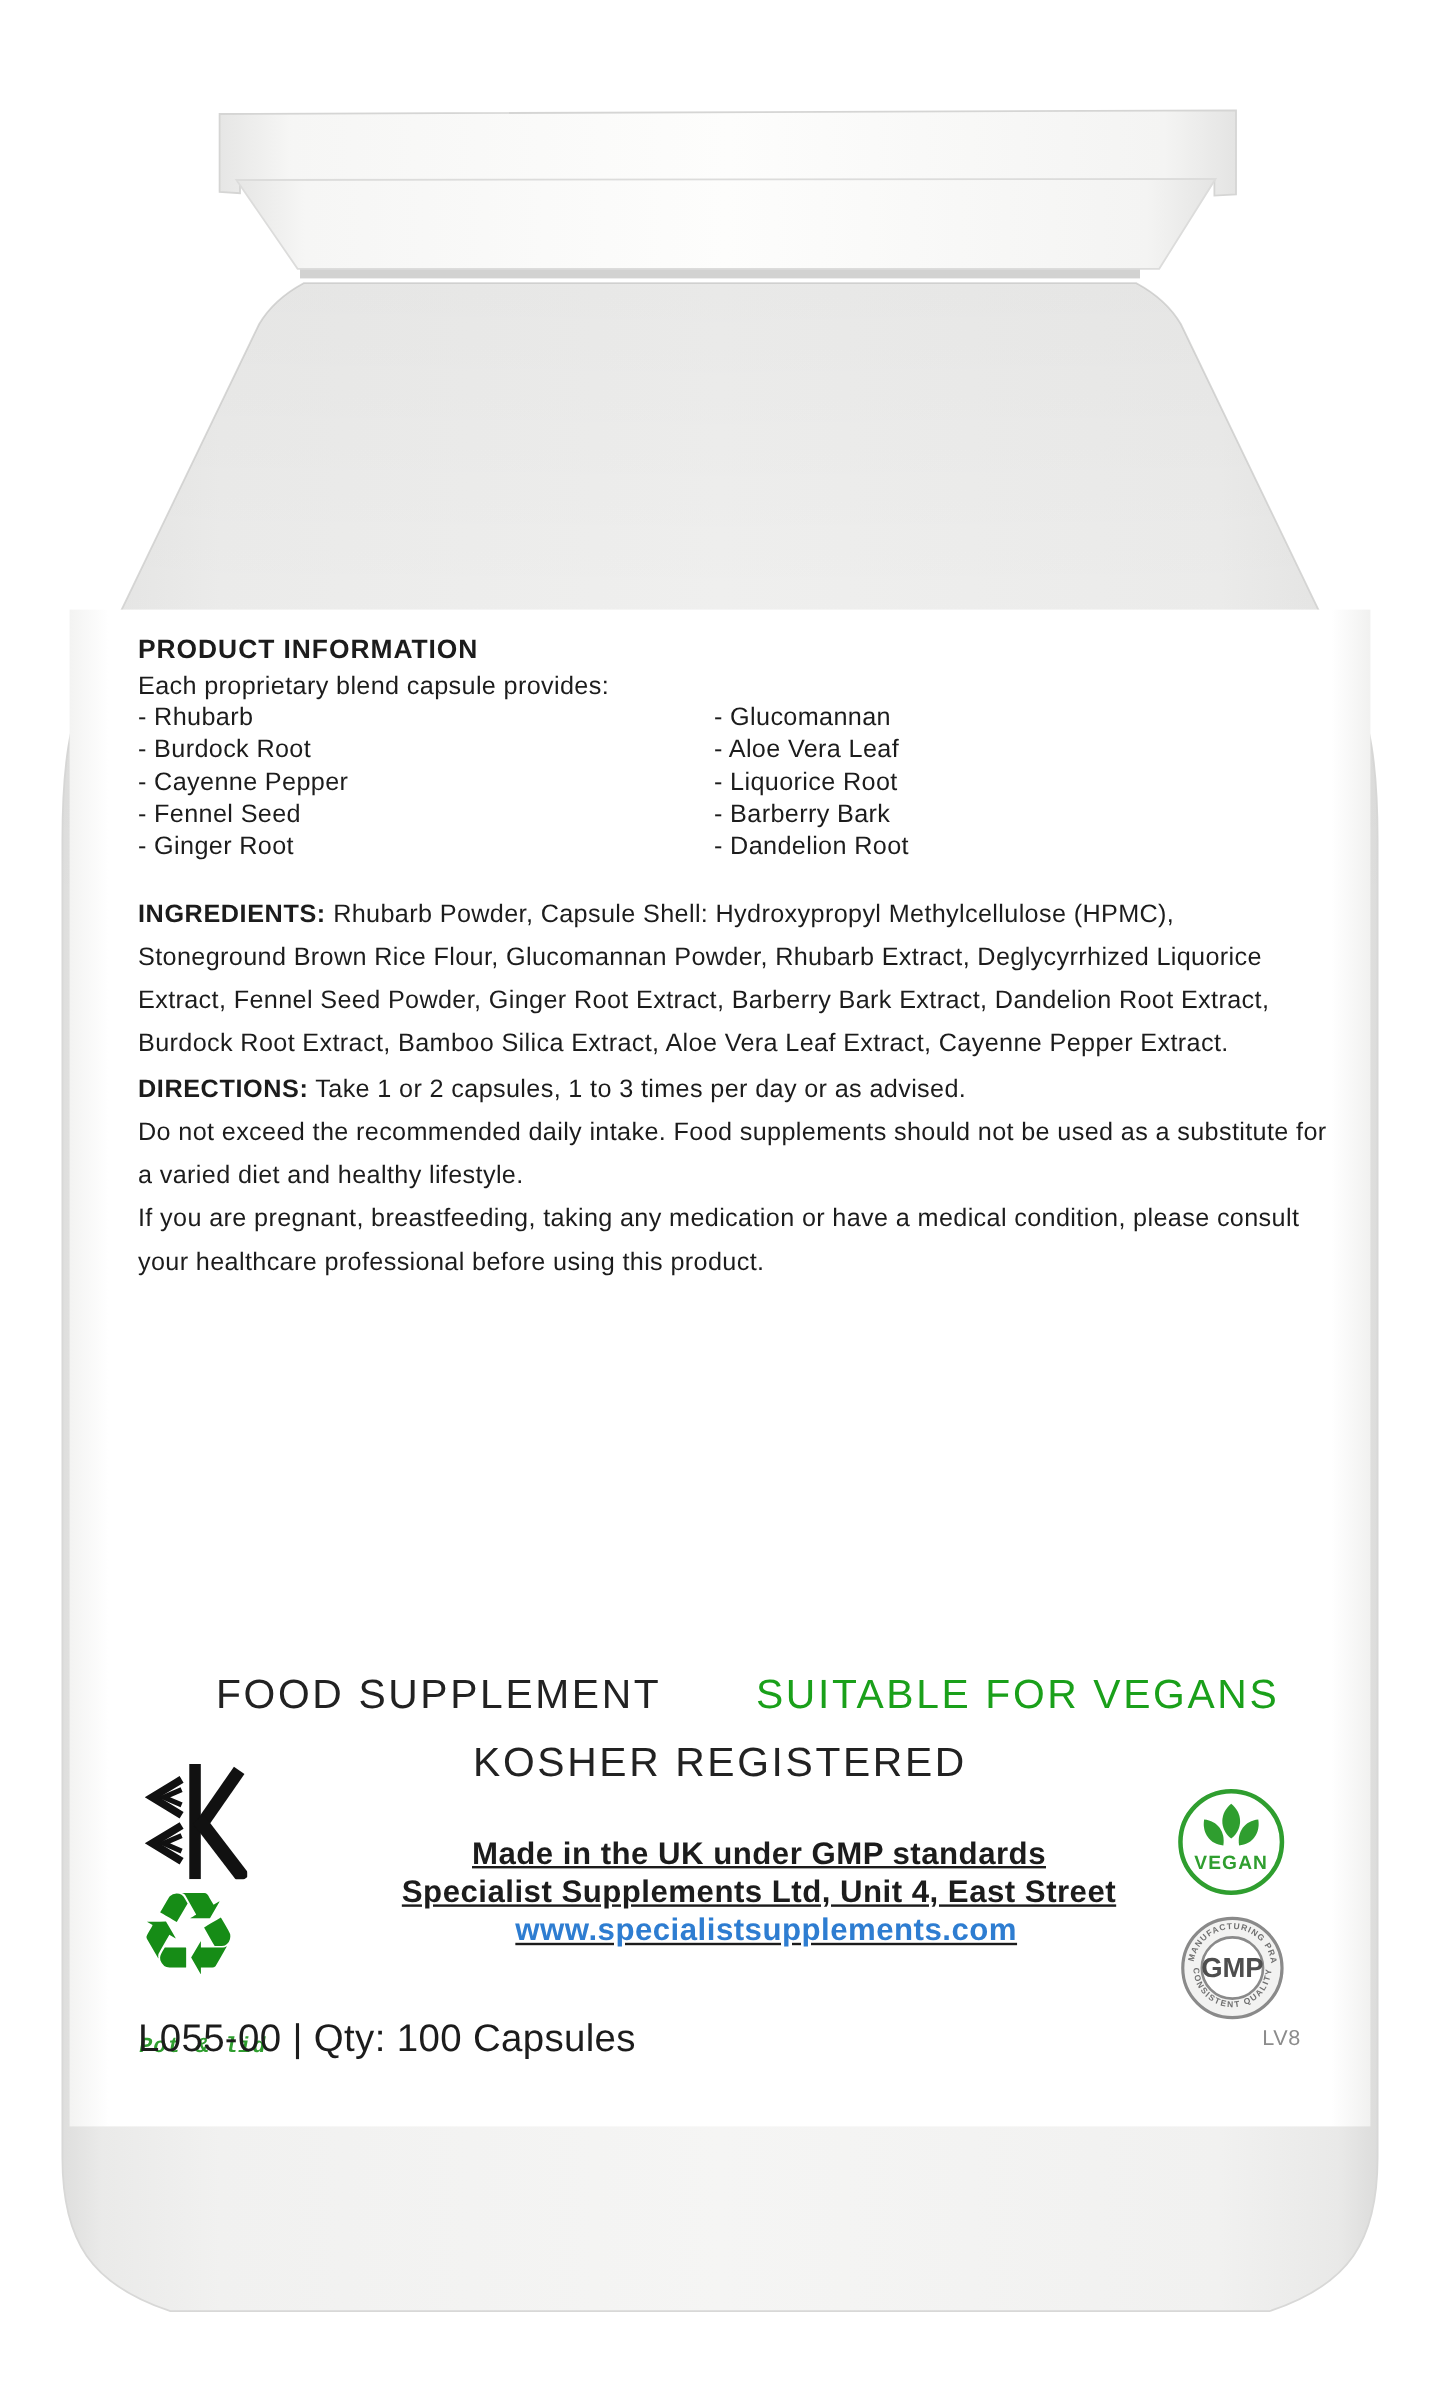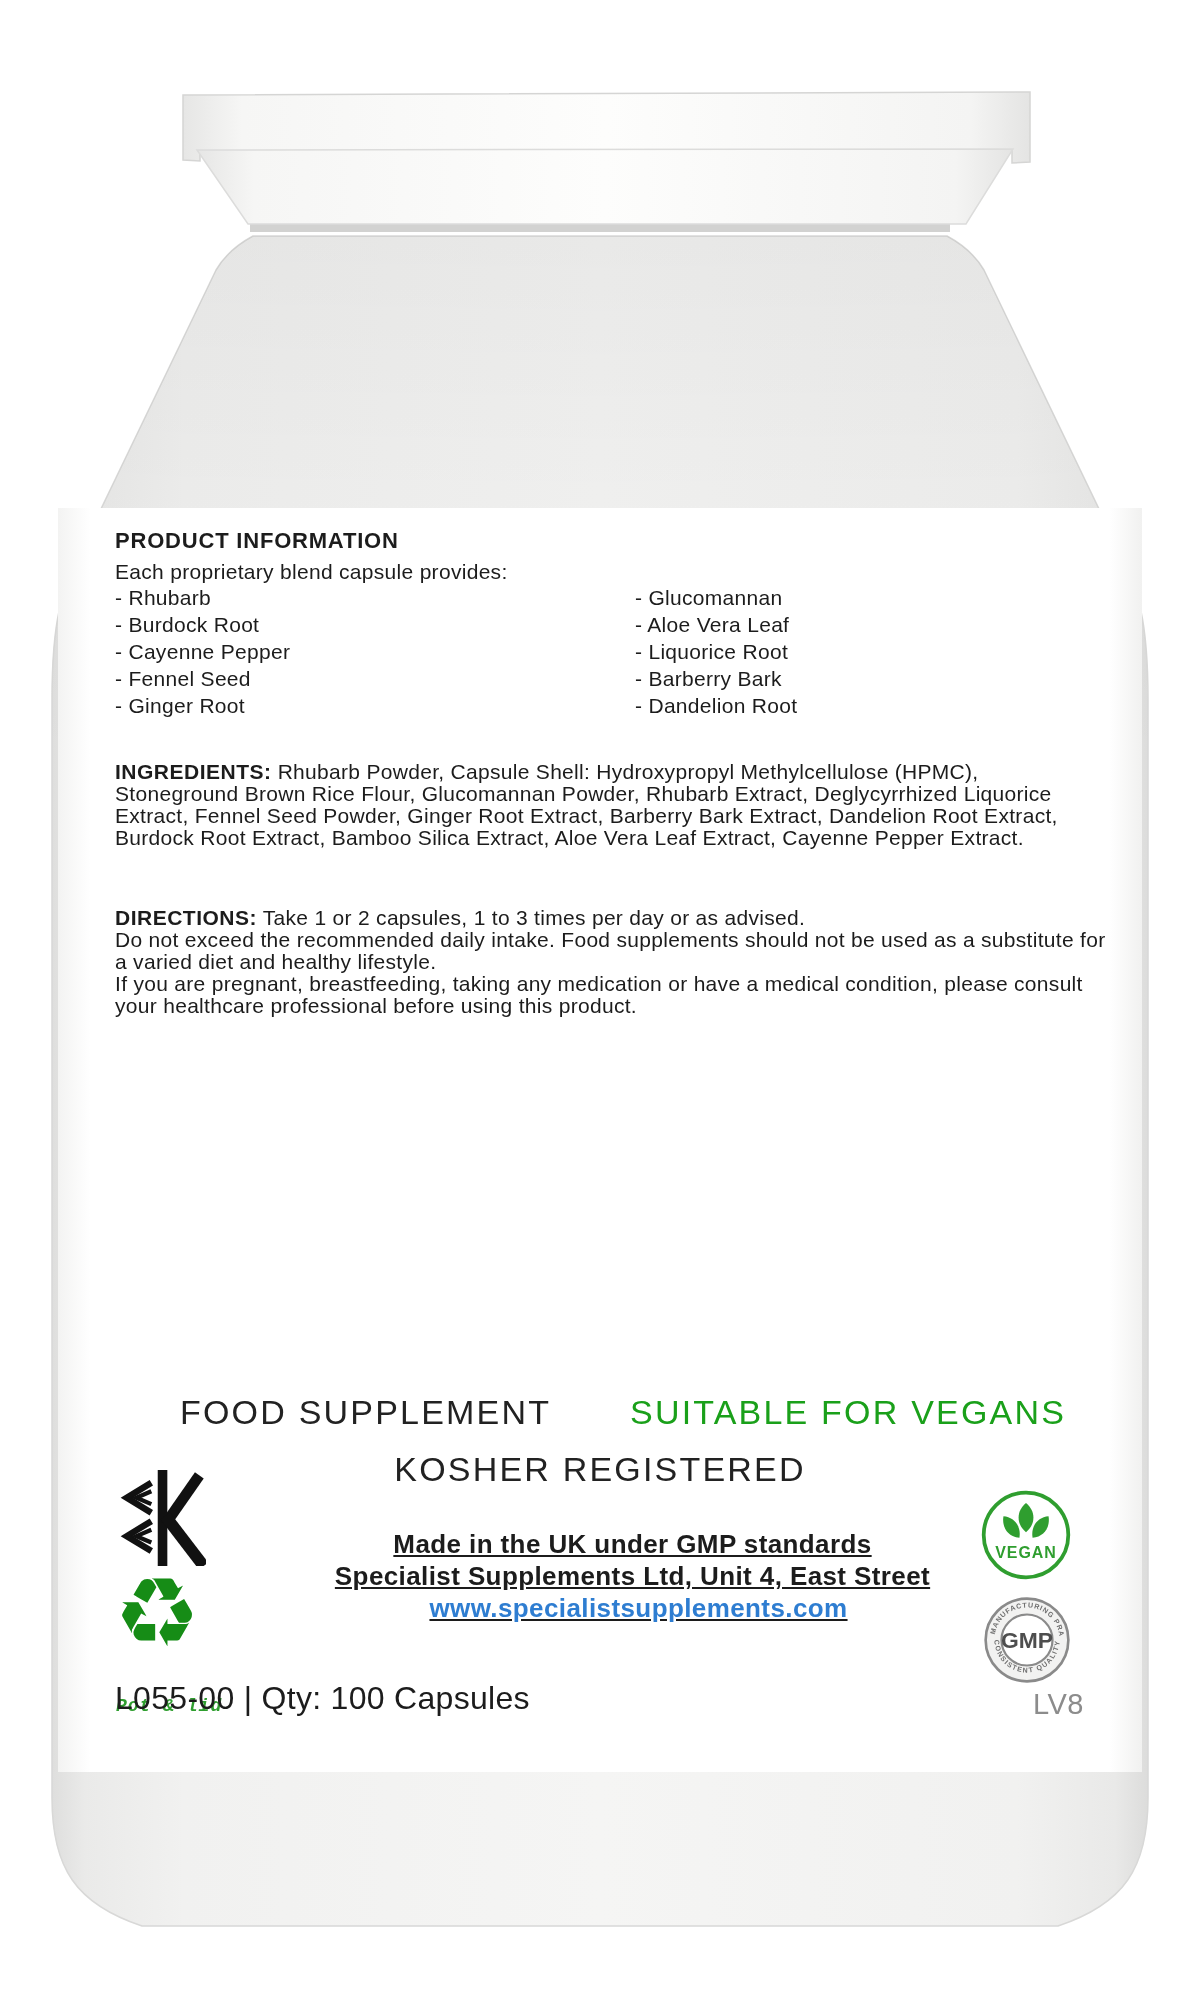--- a/index.html
+++ b/index.html
@@ -4,28 +4,28 @@
 <style>
   html,body{margin:0;padding:0;background:#ffffff;}
   .stage{position:relative;width:1200px;height:2000px;background:#ffffff;overflow:hidden;
          font-family:"Liberation Sans",sans-serif;color:#1c1c1c;}
   .bottle-svg{position:absolute;left:0;top:0;}
   .label{position:absolute;left:58px;top:508px;width:1084px;height:1264px;
          background:linear-gradient(90deg,#f3f3f2 0,#ffffff 3%,#ffffff 97%,#f1f1f0 100%);}
   .abs{position:absolute;}
   .h1{font-weight:bold;font-size:22px;letter-spacing:.8px;}
   .body-line{font-size:21px;line-height:27px;letter-spacing:.3px;}
-  .para{font-size:21px;line-height:22px;letter-spacing:.3px;margin-top:17px;}
+  .para{font-size:21px;line-height:36px;letter-spacing:.3px;}
   .para b{letter-spacing:.5px;}
   .claim{font-size:34px;letter-spacing:2.2px;color:#222;}
   .claim.green{color:var(--green);}
   .addr{font-size:26px;line-height:32px;font-weight:bold;letter-spacing:.4px;text-align:center;}
   .www{color:var(--blue);padding-left:12px;}
   .batch-line{font-size:32px;font-weight:normal;letter-spacing:.3px;}
-  .lv{font-size:29px;color:#8c8c8c;letter-spacing:.5px;margin-left:18px;}
+  .lv{font-size:18px;color:#8c8c8c;letter-spacing:.5px;margin-left:18px;}
   .storage{font-size:21.5px;letter-spacing:.2px;}
   .potlid{font-family:Liberation Mono, monospace;font-style:italic;font-weight:bold;
           font-size:18px;color:var(--green2);letter-spacing:1px;margin-top:46px;}
   .recycle{font-size:96px;line-height:86px;color:#168c16;}
   ul.plain{list-style:none;margin:0;padding:0;}
 </style>
 </head>
 <body>
 
 <div class="stage" id="stage" style="--green: #1aa01a; --green2: #2f9e2f; --blue: #2e7dd1;">
@@ -80,21 +80,21 @@
     <div class="abs h1" style="left:57px;top:20px;">PRODUCT INFORMATION</div>
     <div class="abs body-line" style="left:57px;top:50px;">Each proprietary blend capsule provides:</div>
 
     <ul class="plain abs" style="left:57px;top:76px;">
       <li class="body-line">- Rhubarb</li>
       <li class="body-line">- Burdock Root</li>
       <li class="body-line">- Cayenne Pepper</li>
       <li class="body-line">- Fennel Seed</li>
       <li class="body-line">- Ginger Root</li>
     </ul>
-    <ul class="plain abs" style="left:537px;top:76px;margin-left:40px;">
+    <ul class="plain abs" style="left:537px;top:76px;">
       <li class="body-line">- Glucomannan</li>
       <li class="body-line">- Aloe Vera Leaf</li>
       <li class="body-line">- Liquorice Root</li>
       <li class="body-line">- Barberry Bark</li>
       <li class="body-line">- Dandelion Root</li>
     </ul>
 
     <div class="abs para" style="left:57px;top:236px;width:985px;">
       <b>INGREDIENTS:</b><span> Rhubarb Powder, Capsule Shell: Hydroxypropyl Methylcellulose (HPMC), Stoneground Brown Rice Flour, Glucomannan Powder, Rhubarb Extract, Deglycyrrhized Liquorice Extract, Fennel Seed Powder, Ginger Root Extract, Barberry Bark Extract, Dandelion Root Extract, Burdock Root Extract, Bamboo Silica Extract, Aloe Vera Leaf Extract, Cayenne Pepper Extract.</span>
     </div>

